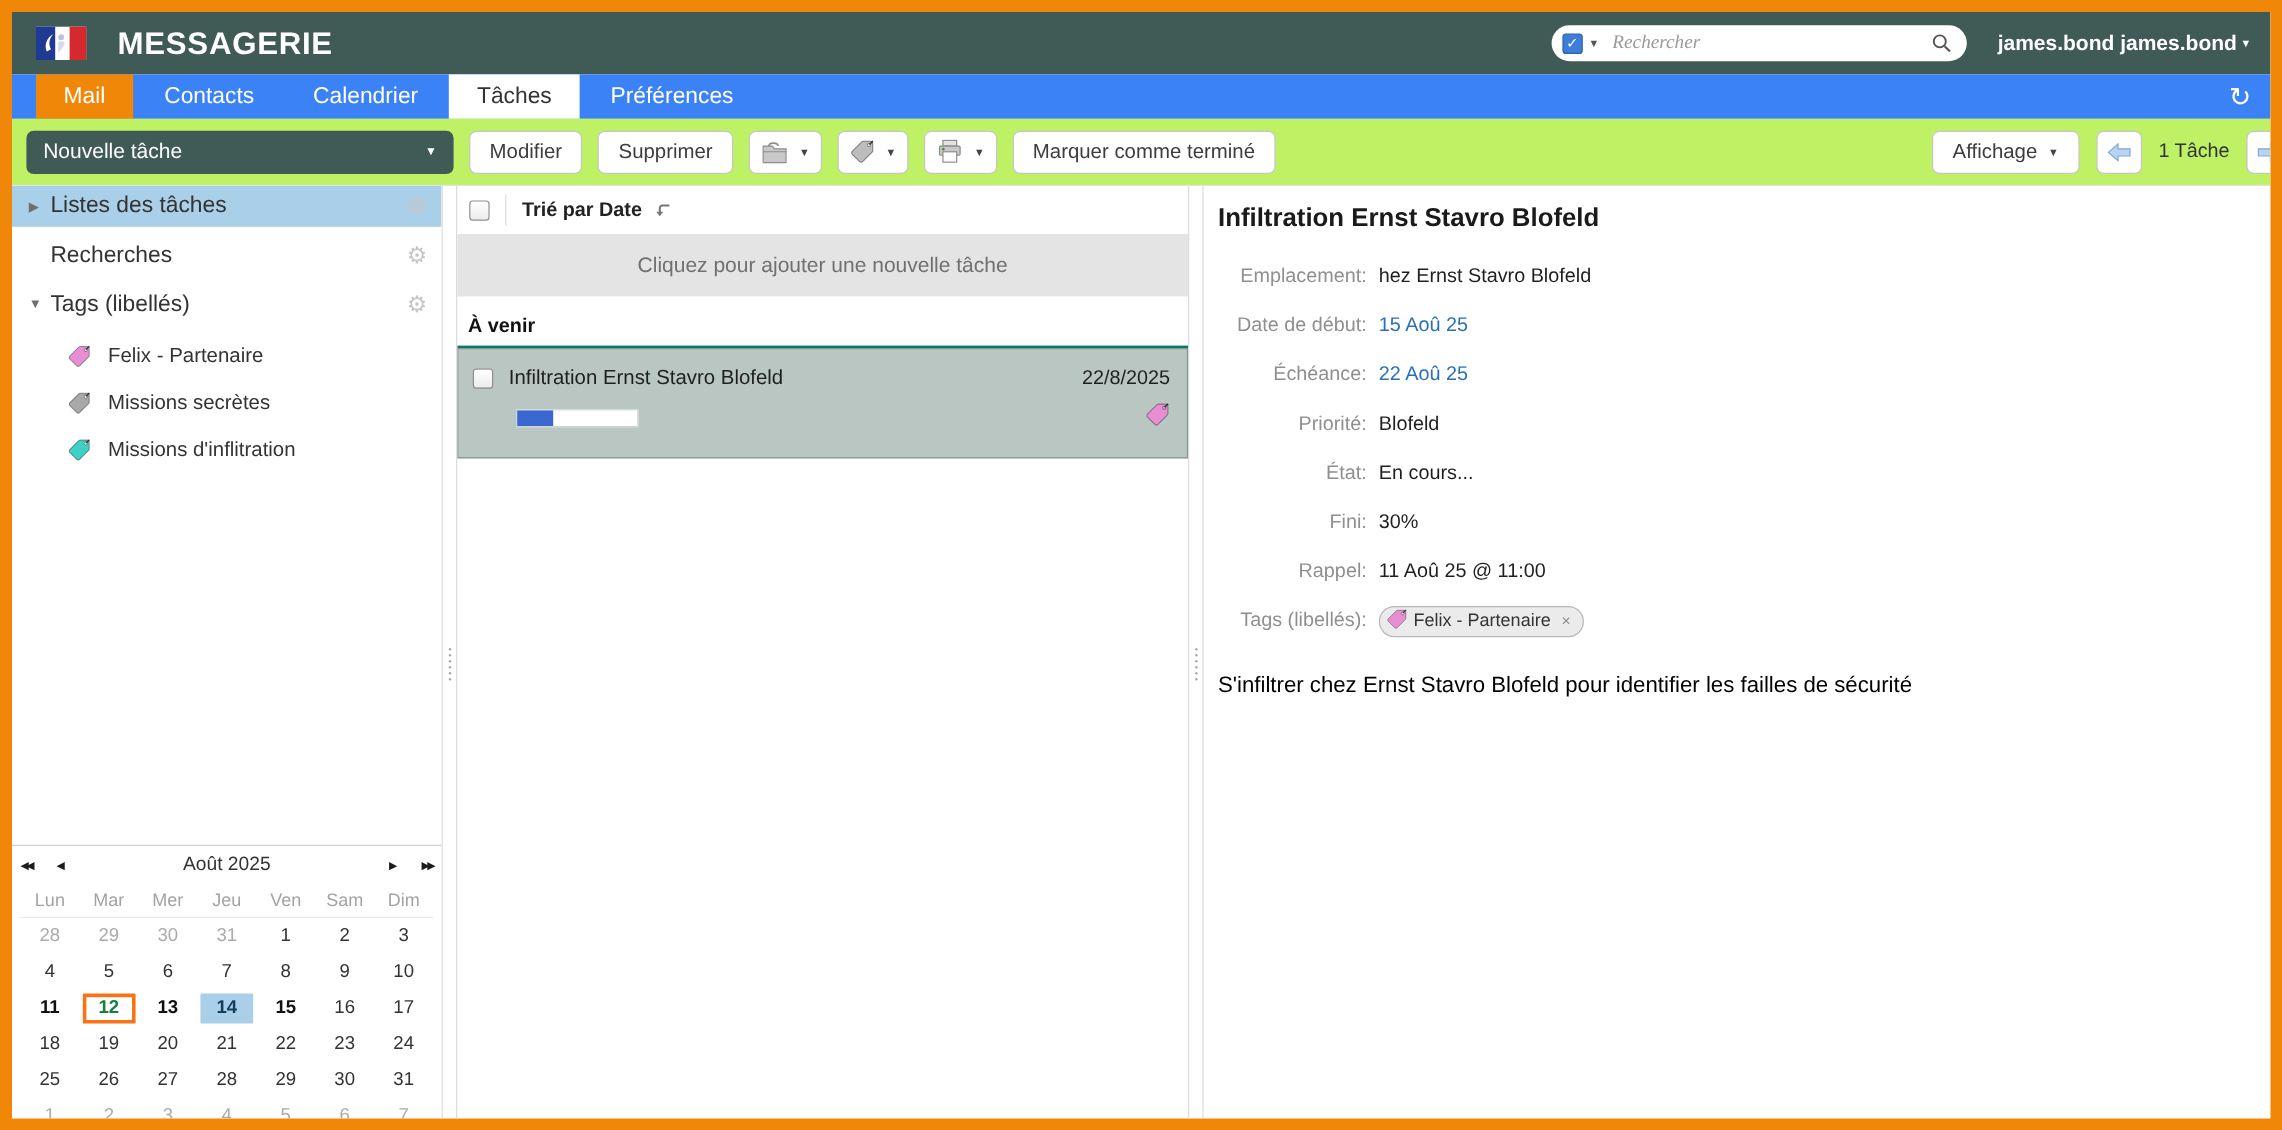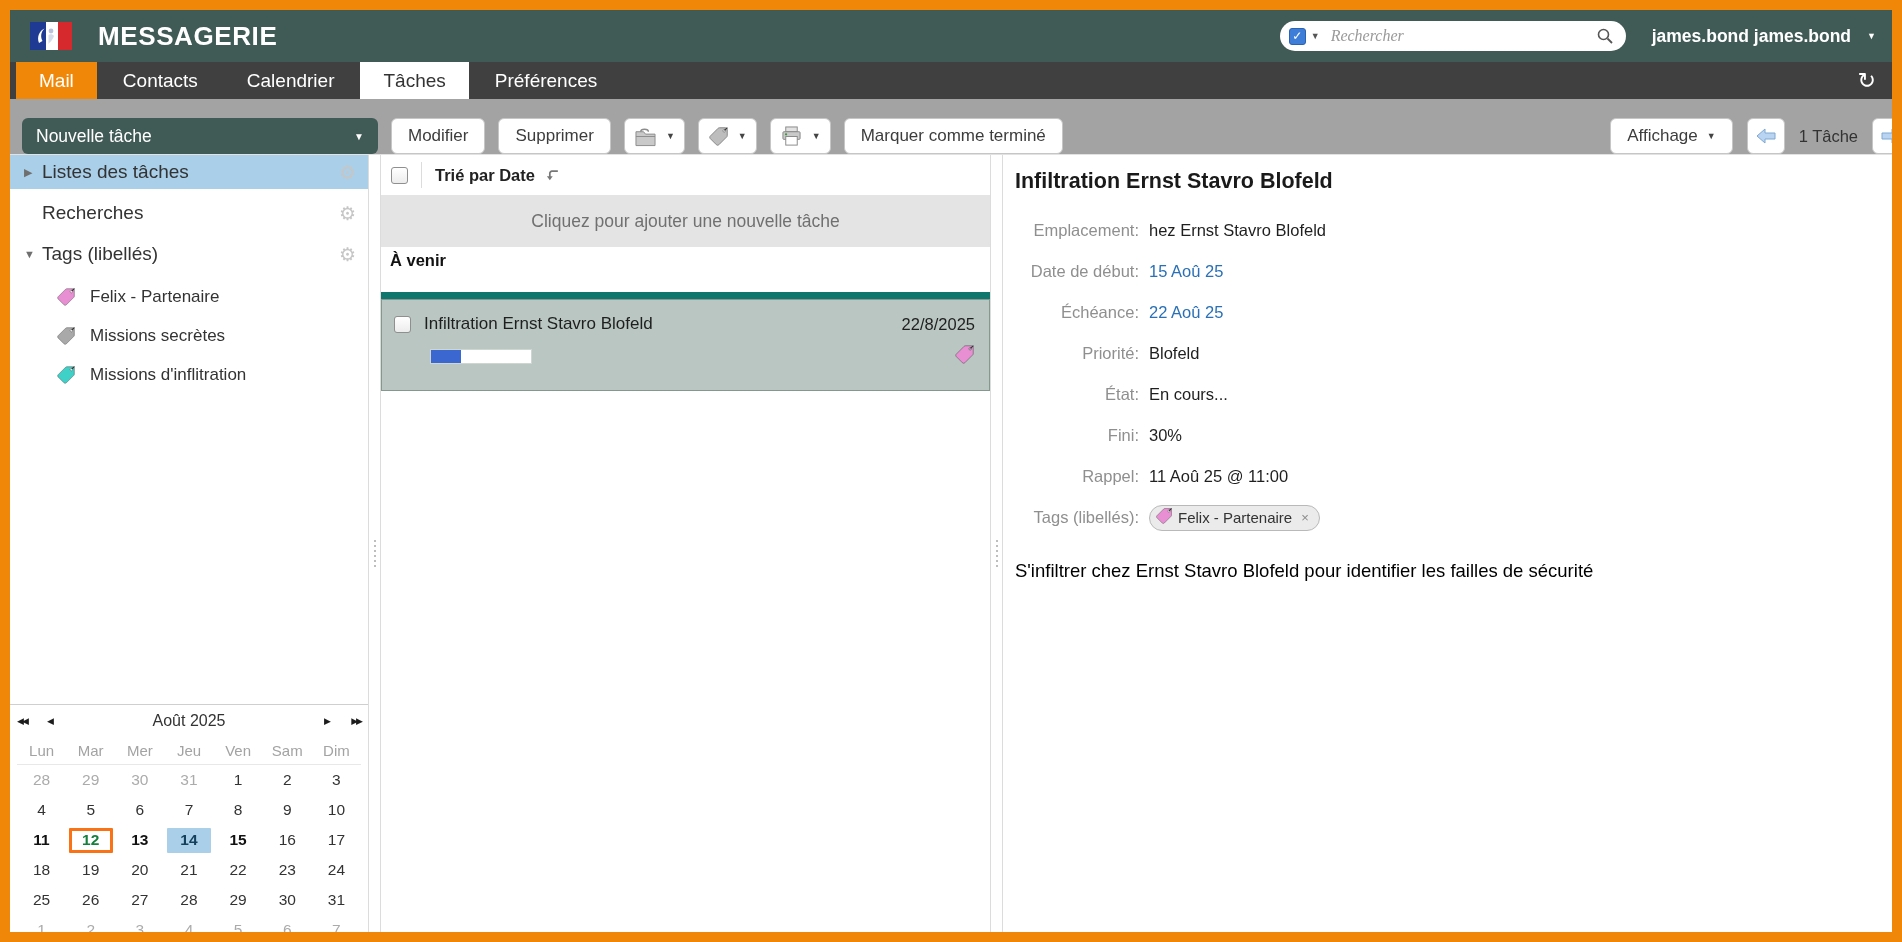--- a/index.html
+++ b/index.html
@@ -19,32 +19,32 @@
   .logo { margin-left:20px; flex:0 0 auto; }
   .brand { color:#fff; font-size:26px; font-weight:bold; letter-spacing:.6px; margin-left:26px; }
   .search { margin-left:auto; width:346px; height:30px; background:#fff; border-radius:15px;
             display:flex; align-items:center; padding:0 12px 0 9px; }
   .search-check { width:17px; height:17px; background:#3e7ed8; border:1px solid #2c62b0; border-radius:3px;
                   color:#fff; font-size:12px; line-height:15px; text-align:center; flex:0 0 auto; }
   .search-caret { color:#555; font-size:9px; margin:0 9px 0 5px; }
   .search input { border:none; outline:none; flex:1; font-size:16px; color:#333; background:transparent;
                   font-family:Liberation Serif, serif; }
   .search input::placeholder { font-style:italic; color:#9a9a9a; }
-  .user { color:#fff; font-weight:bold; font-size:17.5px; margin:0 16px 0 26px; display:flex; align-items:center; gap:16px; }
+  .user { color:#fff; font-weight:bold; font-size:17.5px; margin:0 16px 0 26px; display:flex; align-items:center; gap:3px; }
   .user .caret { font-size:9px; font-weight:normal; }
 
   
-  .tabbar { height:37px; background:#404040; display:flex; align-items:stretch; padding-left:6px; flex:0 0 auto;justify-content:center; }
+  .tabbar { height:37px; background:#3b82f6; display:flex; align-items:stretch; padding-left:20px; flex:0 0 auto;justify-content:center; }
   .tab { display:flex; align-items:center; padding:0 23px; color:#fff; font-size:19px; margin-right:3px; cursor:default; }
   .tab.orange { background:#f18708; }
   .tab.active { background:#fff; color:#333; }
   .refresh { margin-left:auto; align-self:center; color:#fff; font-size:22px; margin-right:16px; }
 
   
-  .toolbar { height:56px; background:#a3a3a3; border-bottom:1px solid #e2e2e2; display:flex; align-items:flex-end;
+  .toolbar { height:56px; background:#bef264; border-bottom:1px solid #e2e2e2; display:flex; align-items:center;
              padding-left:12px; gap:13px; flex:0 0 auto; overflow:hidden; }
   .newtask { width:356px; height:36px; background:#405a55; border-radius:6px; color:#fff; font-size:17.5px;
              display:flex; align-items:center; padding:0 14px; flex:0 0 auto; }
   .newtask .caret { margin-left:auto; font-size:10px; }
   .btn { height:36px; border:1px solid #c6c6c6; border-radius:6px; background:#fff; color:#3d3d3d;
          font-size:17px; padding:0 16px; display:flex; align-items:center; gap:9px; white-space:nowrap; }
   .btn .caret { font-size:9px; color:#444; }
   .btn.iconbtn { padding:0 9px; }
   .tb-right { margin-left:auto; display:flex; align-items:center; gap:14px; }
   .pagerbtn { width:38px; height:36px; border:1px solid #c6c6c6; border-radius:6px; background:#fff;
@@ -86,22 +86,22 @@
 
   
   .listpane { width:609px; background:#fff; display:flex; flex-direction:column; flex:0 0 auto; }
   .cb { width:17px; height:17px; border:1px solid #8f8f8f; border-radius:3px; background:linear-gradient(#fff,#ececec); flex:0 0 auto; }
   .list-header { height:40px; display:flex; align-items:center; padding-left:10px; flex:0 0 auto; }
   .colsep { width:1px; height:26px; background:#dcdcdc; margin:0 13px; }
   .sort-label { font-weight:bold; font-size:16.5px; color:#222; }
   .sort-icon { margin-left:10px; }
   .add-row { height:52px; background:#e4e4e4; display:flex; align-items:center; justify-content:center;
              color:#707070; font-size:17.5px; flex:0 0 auto; }
-  .section-h { margin-top:4px; padding:0 0 22px 9px; font-weight:bold; font-size:16.5px; color:#111;
-               border-bottom:7px solid #0f766e; flex:0 0 auto; }
+  .section-h { margin-top:16px; padding:0 0 6px 9px; font-weight:bold; font-size:16.5px; color:#111;
+               border-bottom:2px solid #0f766e; flex:0 0 auto; }
   .task-item { height:92px; background:#b9c6c1; border:1px solid #84988f; flex:0 0 auto; }
   .ti-row1 { display:flex; align-items:center; padding:14px 14px 0 12px; gap:13px; }
   .ti-title { font-size:17px; color:#1f1f1f; }
   .ti-date { margin-left:auto; font-size:16.5px; color:#1f1f1f; }
   .ti-row2 { display:flex; align-items:center; padding:10px 14px 0 48px; }
   .bar { width:102px; height:15px; background:#fff; border:1px solid #cdd6d1; display:flex; }
   .bar .fill { background:#3a68d0; height:100%; }
   .ti-tag { margin-left:auto; }
 
   

